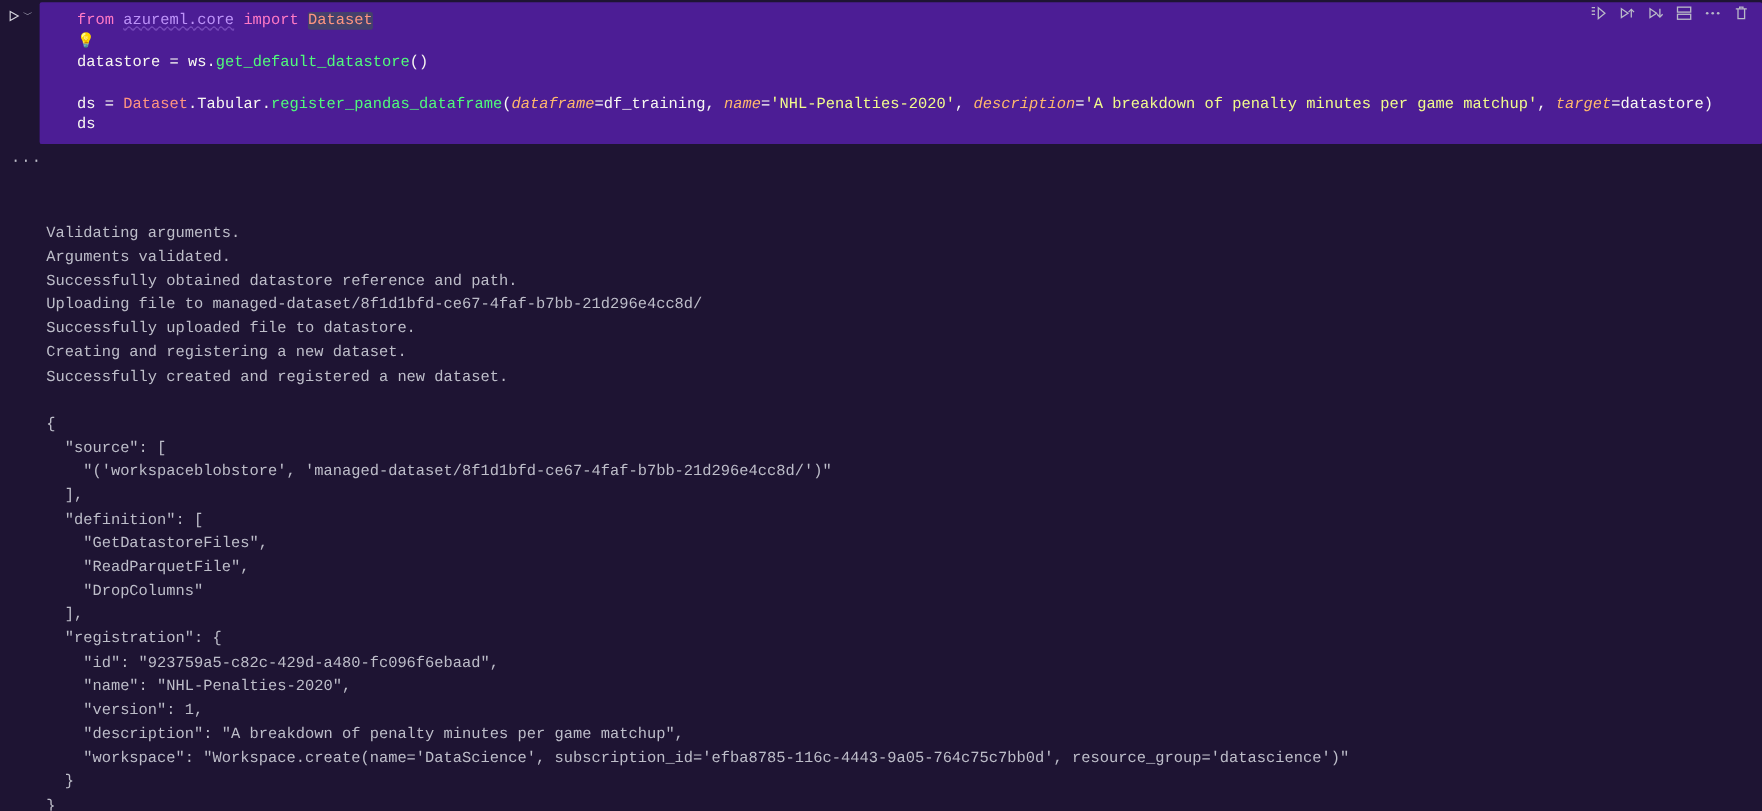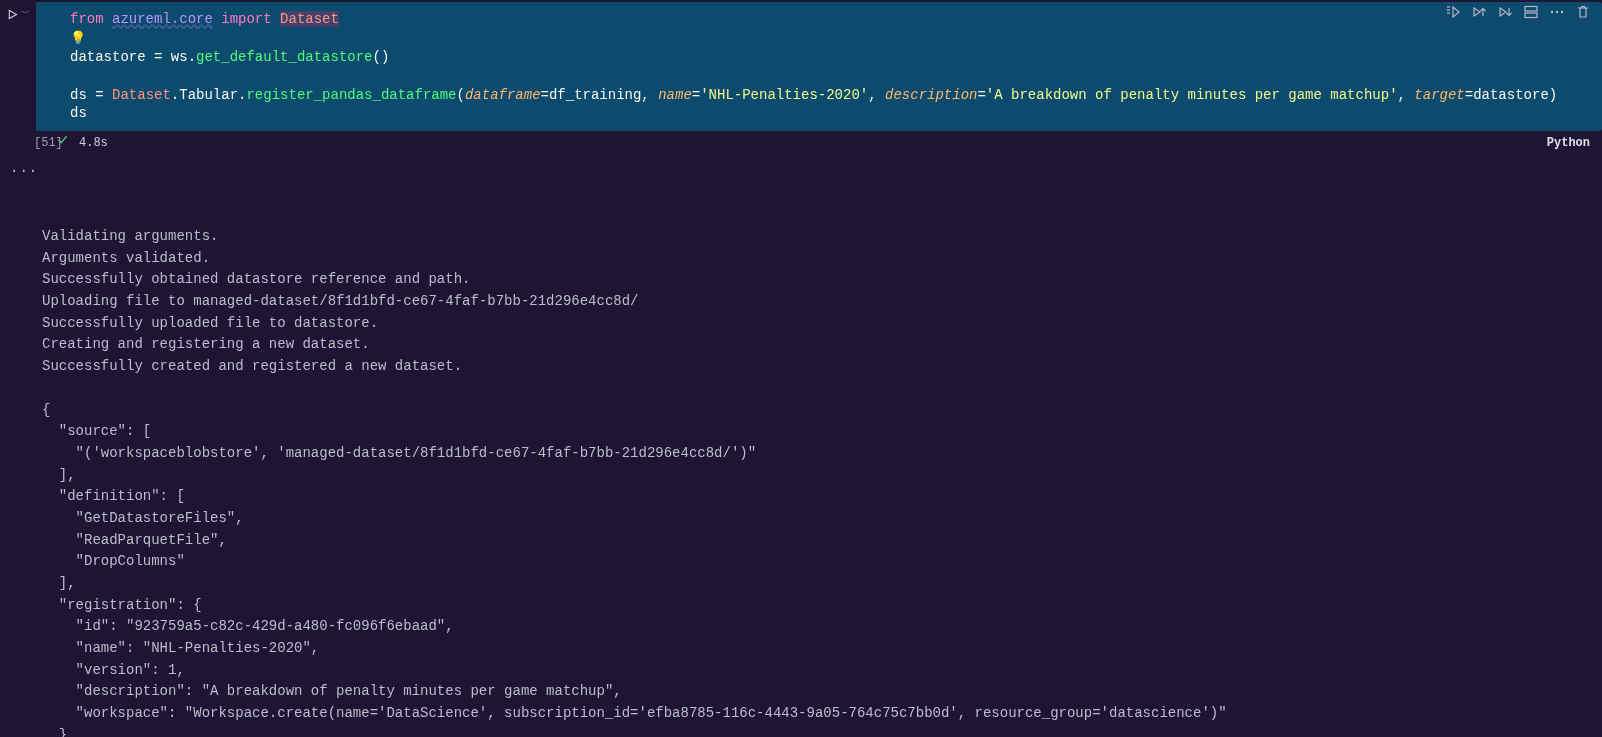--- a/index.html
+++ b/index.html
@@ -45,21 +45,21 @@
     width: 28px;
     display: flex;
     align-items: flex-start;
     justify-content: center;
     color: #c5c5d5;
     cursor: pointer;
   }
   .gutter .run-icon { display:flex; align-items:center; }
   .gutter .chevron { font-size: 9px; margin-left: 2px; color:#c5c5d5;}
   .code-area {
-    background: #0c4a6e;
+    background: #4c1d95;
     border-radius: 2px;
     padding: 8px 30px 8px 34px;
     white-space: pre;
     overflow: hidden;
     line-height: 1.35;
     font-size: 14px;
   }
   .tok-kw   { color: #ff79c6; }
   .tok-mod  { color: #bd93f9; text-decoration: underline wavy rgba(189,147,249,0.35); text-decoration-skip-ink: none;}
   .tok-cls  { color: #ff9580; }
@@ -184,32 +184,20 @@
       <span class="chevron">﹀</span>
   </div>
 
   <div class="code-area"><span class="tok-kw">from</span> <span class="tok-mod">azureml.core</span> <span class="tok-kw">import</span> <span class="tok-cls sel">Dataset</span>
 <span class="lightbulb">💡</span>
 <span class="tok-var">datastore</span><span class="tok-op"> = </span><span class="tok-var">ws</span><span class="tok-punc">.</span><span class="tok-attr">get_default_datastore</span><span class="tok-punc">()</span>
 
 <span class="tok-var">ds</span><span class="tok-op"> = </span><span class="tok-cls">Dataset</span><span class="tok-punc">.</span><span class="tok-var">Tabular</span><span class="tok-punc">.</span><span class="tok-attr">register_pandas_dataframe</span><span class="tok-punc">(</span><span class="tok-param">dataframe</span><span class="tok-var">=df_training, </span><span class="tok-param">name</span><span class="tok-op">=</span><span class="tok-str">'NHL-Penalties-2020'</span><span class="tok-punc">, </span><span class="tok-param">description</span><span class="tok-op">=</span><span class="tok-str">'A breakdown of penalty minutes per game matchup'</span><span class="tok-punc">, </span><span class="tok-param">target</span><span class="tok-var">=datastore</span><span class="tok-punc">)</span>
 <span class="tok-var">ds</span></div>
 
-  <div class="status-row-wrap">
-    <div class="status-row">
-      <span class="exec-count">[51]</span>
-      <span class="check">
-        <svg width="13" height="13" viewBox="0 0 16 16" fill="none" stroke="#4ec77b" stroke-width="1.6">
-            <polyline points="3,8.5 6.5,12 13,4"></polyline>
-          </svg>
-      </span>
-      <span>4.8s</span>
-      <span class="lang">Python</span>
-    </div>
-  </div>
 </div>
 
 <div class="output">
   <span class="output-dots">···</span>
   <div id="output-text">Validating arguments.
 Arguments validated.
 Successfully obtained datastore reference and path.
 Uploading file to managed-dataset/8f1d1bfd-ce67-4faf-b7bb-21d296e4cc8d/
 Successfully uploaded file to datastore.
 Creating and registering a new dataset.

